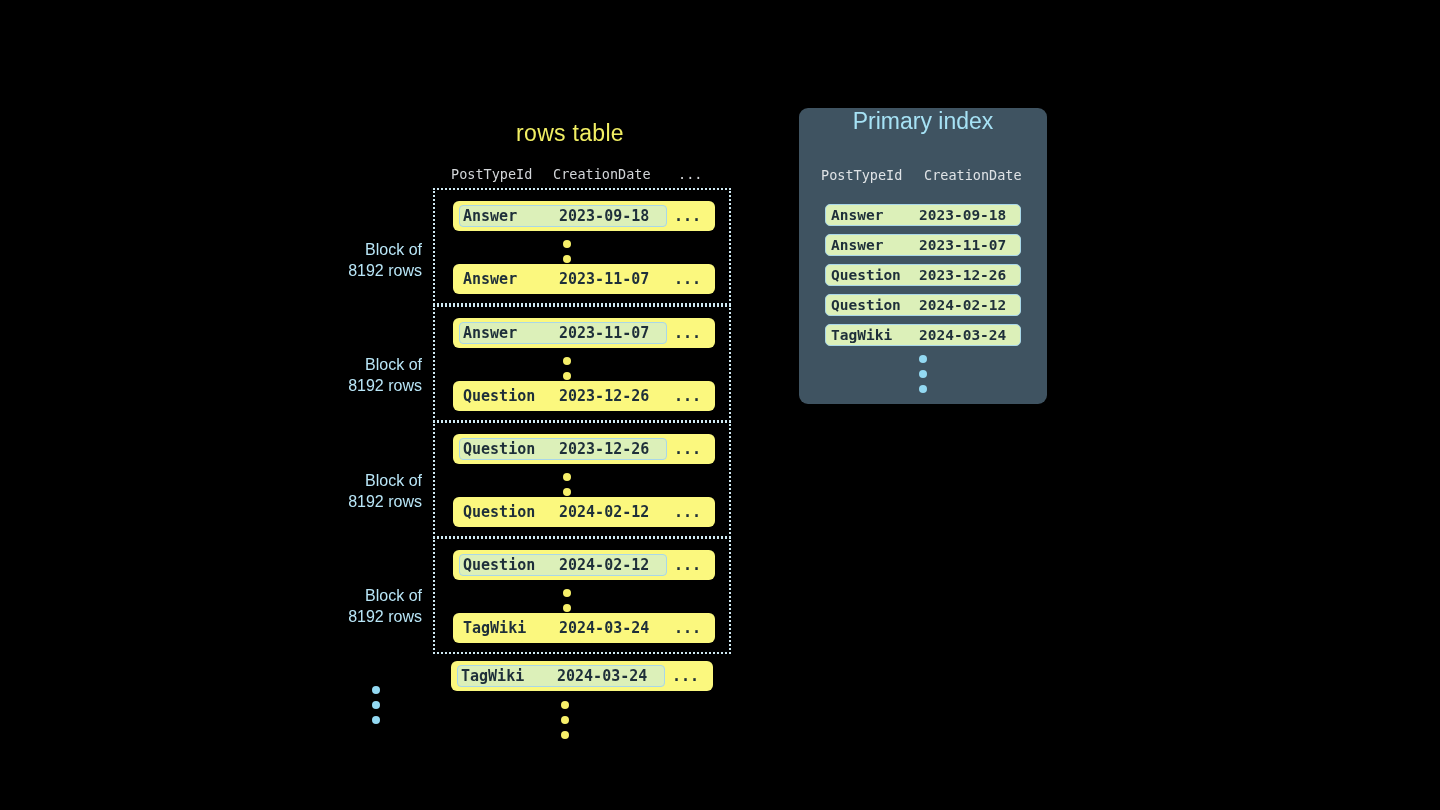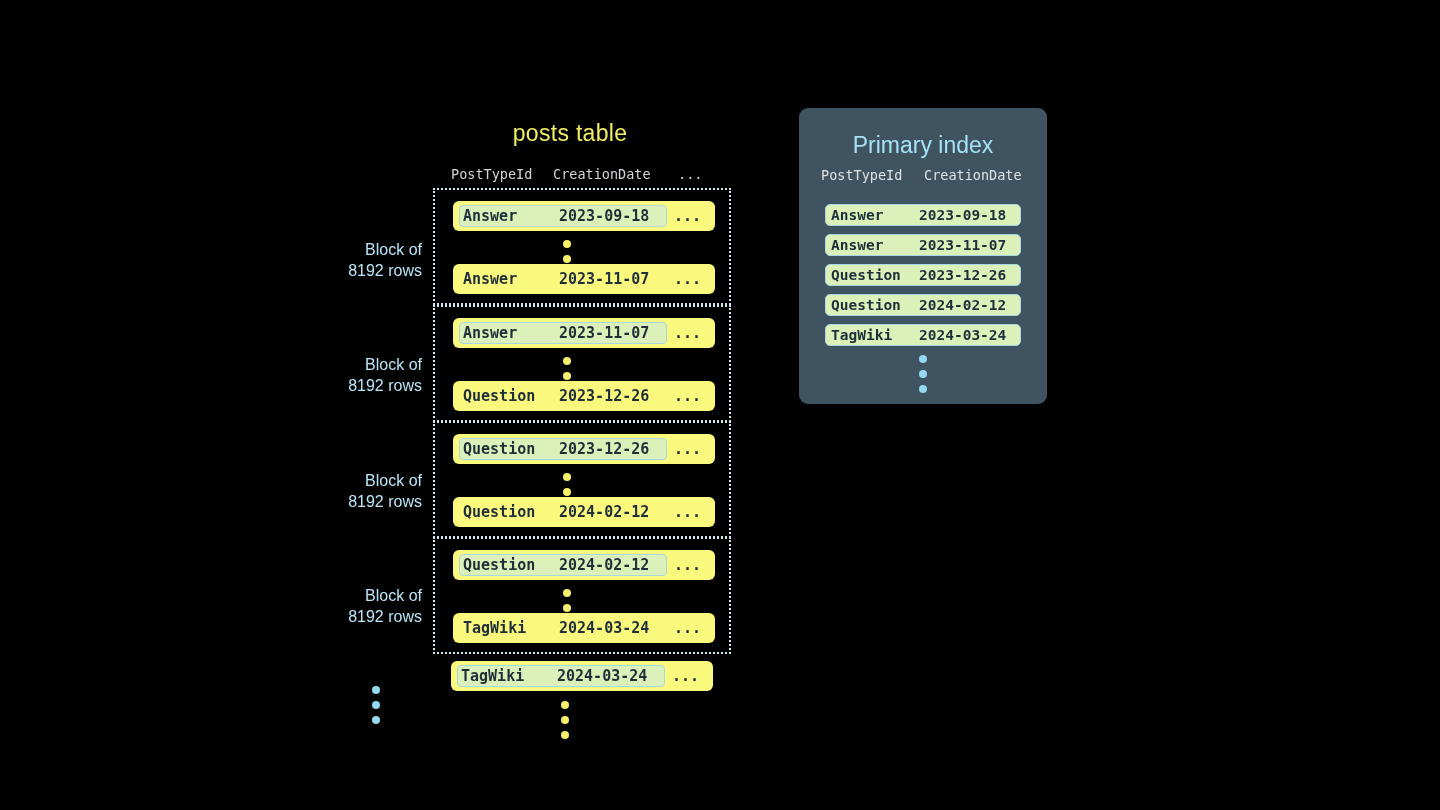--- a/index.html
+++ b/index.html
@@ -148,21 +148,21 @@
     top: 108px;
     width: 248px;
     height: 296px;
     background: #3f5361;
     border-radius: 9px;
     box-sizing: border-box;
   }
   #primary-index-title {
     position: absolute;
     left: 0;
-    top: 24px;
+    top: 0;
     width: 248px;
     text-align: center;
     color: #a6e2f5;
     font-size: 23px;
     font-family: "Liberation Sans", sans-serif;
     white-space: nowrap;
   }
   #primary-index-header {
     position: absolute;
     left: 0;
@@ -203,21 +203,21 @@
   .idx-cell.c-type { width: 88px; }
   .idx-cell.c-date { width: 96px; }
 </style>
 </head>
 <body>
 
 <div class="stage">
 
   <div id="posts-table-group">
 
-    <div id="posts-table-title">posts table</div>
+    <div id="posts-table-title">rows table</div>
 
     <div id="posts-table-header">
       <span class="h-col c0">PostTypeId</span>
       <span class="h-col c1">CreationDate</span>
       <span class="h-col c2">...</span>
     </div>
 
     <div class="block" style="top:68px; height:117px;">
       <div class="row hl" style="top:11px;">
         <div class="cells">

